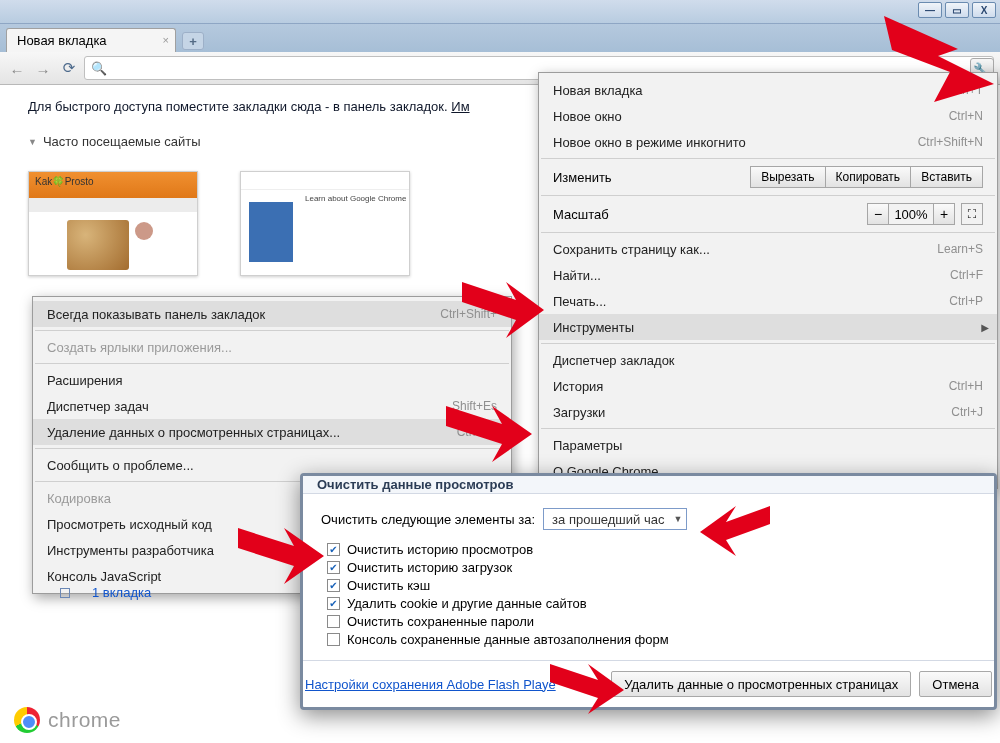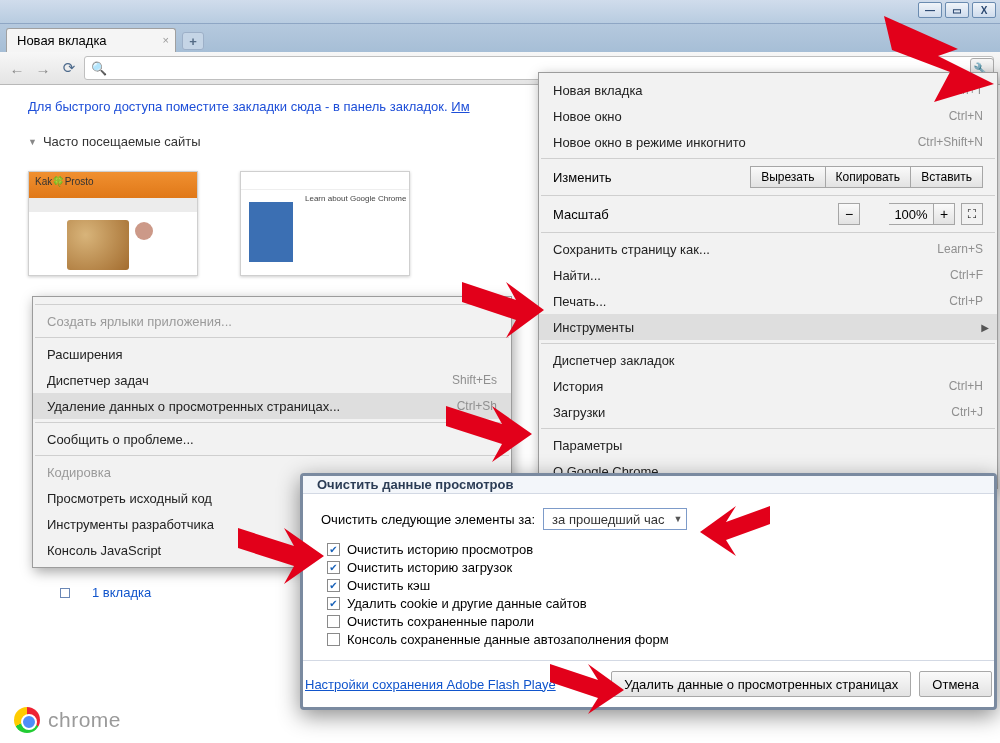--- a/index.html
+++ b/index.html
@@ -11,21 +11,21 @@
 .tab{height:24px;background:#f5f5f5;border:1px solid #a0a0a0;border-bottom:none;border-radius:3px 3px 0 0;padding:0 26px 0 10px;display:flex;align-items:center;position:relative;min-width:170px;}
 .tab-close{position:absolute;right:6px;top:5px;font-size:11px;color:#999;}
 .newtab{width:22px;height:18px;margin-left:6px;margin-bottom:2px;border:1px solid #9db0c8;border-radius:3px;background:#c5d5e6;display:flex;align-items:center;justify-content:center;color:#546b85;font-size:13px;font-weight:bold;}
 .toolbar{height:33px;background:linear-gradient(#f7f7f7,#e4e4e4);border-bottom:1px solid #b8b8b8;display:flex;align-items:center;padding:0 6px;gap:4px;}
 .tbtn{width:22px;height:22px;display:flex;align-items:center;justify-content:center;color:#888;font-size:15px;}
 .tbtn.enabled{color:#4d6a8c;}
 .omnibox{flex:1;height:24px;border:1px solid #bfbfbf;border-radius:3px;background:#fff;display:flex;align-items:center;padding:0 6px;}
 .omnibox .mag{color:#8a8a8a;font-size:13px;}
 .wrench{position:absolute;right:6px;top:58px;width:24px;height:24px;border:1px solid #a9a9a9;border-radius:3px;background:linear-gradient(#f6f6f6,#d9d9d9);display:flex;align-items:center;justify-content:center;color:#555;font-size:14px;}
 .content{position:absolute;left:0;top:85px;right:0;bottom:47px;background:#fff;padding:14px 28px;}
-.hint{color:#1d4ed8;margin-top:20px;}
+.hint{color:#0f172a;margin-top:20px;}
 .section-hdr{margin-top:20px;color:#333;display:flex;align-items:center;gap:6px;}
 .section-hdr .tri{color:#888;font-size:9px;}
 .thumbs{display:flex;gap:42px;margin-top:22px;}
 .thumb{width:170px;height:105px;border:1px solid #cfcfcf;box-shadow:0 1px 3px rgba(0,0,0,.2);background:#fff;position:relative;overflow:hidden;}
 .thumb1-top{height:26px;background:linear-gradient(#f09030,#e07818);}
 .thumb1-logo{position:absolute;top:4px;left:6px;font-size:10px;color:#333;}
 .thumb1-band{position:absolute;top:26px;left:0;right:0;height:14px;background:#ececec;}
 .thumb1-img{position:absolute;left:38px;top:48px;width:62px;height:50px;background:radial-gradient(circle at 30% 30%,#d8b47a,#a36c2e);border-radius:3px;}
 .thumb1-av{position:absolute;right:44px;top:50px;width:18px;height:18px;border-radius:50%;background:#c98;}
 .thumb2-top{height:18px;background:#fff;border-bottom:1px solid #eee;}
@@ -42,21 +42,21 @@
 .mi.hover{background:#dedede;}
 .mi .arrow{position:absolute;right:8px;font-size:10px;color:#555;}
 .msep{height:1px;background:#cfcfcf;margin:3px 2px;}
 .mrow{display:flex;align-items:center;height:30px;padding:0 14px;}
 .mrow .lbl{flex:0 0 135px;}
 .mrow .btns{display:flex;margin-left:auto;}
 .mbtn{height:22px;padding:4px 10px;border:1px solid #a6a6a6;background:linear-gradient(#fafafa,#e2e2e2);display:flex;align-items:center;font-size:12px;}
 .mbtn+.mbtn{border-left:none;}
 .zoom{display:flex;margin-left:auto;align-items:center;}
 .zbtn{width:22px;height:22px;border:1px solid #a6a6a6;background:linear-gradient(#fafafa,#e2e2e2);display:flex;align-items:center;justify-content:center;font-size:14px;}
-.zval{width:44px;height:22px;border-top:1px solid #a6a6a6;border-bottom:1px solid #a6a6a6;display:flex;align-items:center;justify-content:center;margin-left:29px;}
+.zval{width:44px;height:22px;border-top:1px solid #a6a6a6;border-bottom:1px solid #a6a6a6;display:flex;align-items:center;justify-content:center;}
 .full{width:22px;height:22px;border:1px solid #a6a6a6;margin-left:6px;display:flex;align-items:center;justify-content:center;font-size:12px;}
 
 .submenu{position:absolute;left:32px;top:296px;width:480px;background:#f2f2f2;border:1px solid #9c9c9c;box-shadow:2px 4px 12px rgba(0,0,0,.35);padding:4px 0;}
 .submenu .mi.dis{color:#9a9a9a;}
 .mini-check{position:absolute;left:60px;top:585px;display:flex;align-items:center;gap:22px;font-size:11px;color:#1155cc;}
 .mini-check .box{width:10px;height:10px;border:1px solid #6a87b5;}
 
 .dialog{position:absolute;left:300px;top:473px;width:697px;background:#fff;border:3px solid #7a8aa0;border-radius:4px;box-shadow:0 6px 22px rgba(0,0,0,.45);}
 .dlg-title{padding:1px 14px;font-weight:bold;color:#2b3c55;border-bottom:1px solid #d3d9e4;background:#f3f6fa;}
 .dlg-body{padding:14px 18px 10px;}
@@ -191,20 +191,24 @@
   <div class="msep"></div>
   <div class="mi">
       <span>Параметры</span>
     </div>
   <div class="mi">
       <span>О Google Chrome</span>
     </div>
 </div>
 
 <div class="submenu">
+  <div class="mi hover">
+      <span>Всегда показывать панель закладок</span>
+      <span class="sc">Ctrl+Shift+</span>
+    </div>
   <div class="msep"></div>
   <div class="mi dis">
       <span>Создать ярлыки приложения...</span>
     </div>
   <div class="msep"></div>
   <div class="mi">
       <span>Расширения</span>
     </div>
   <div class="mi">
       <span>Диспетчер задач</span>

